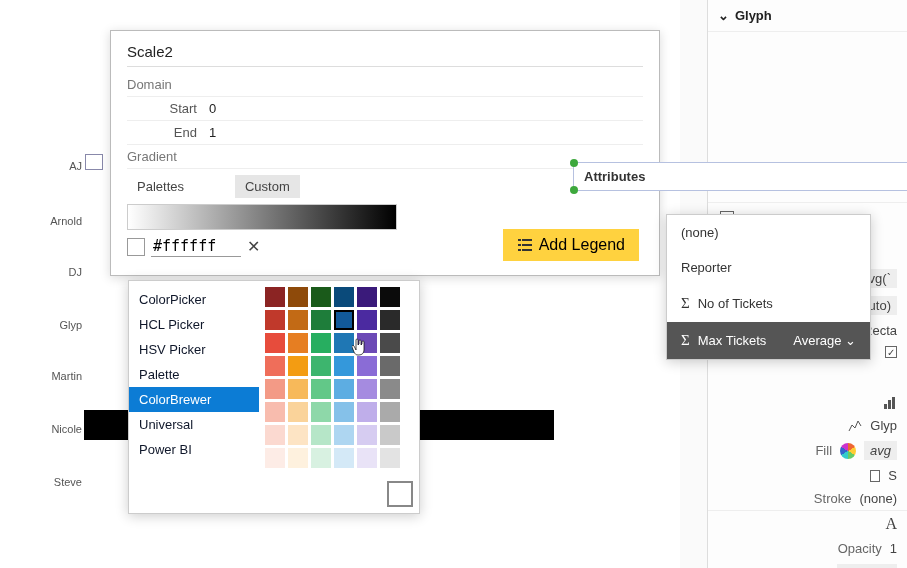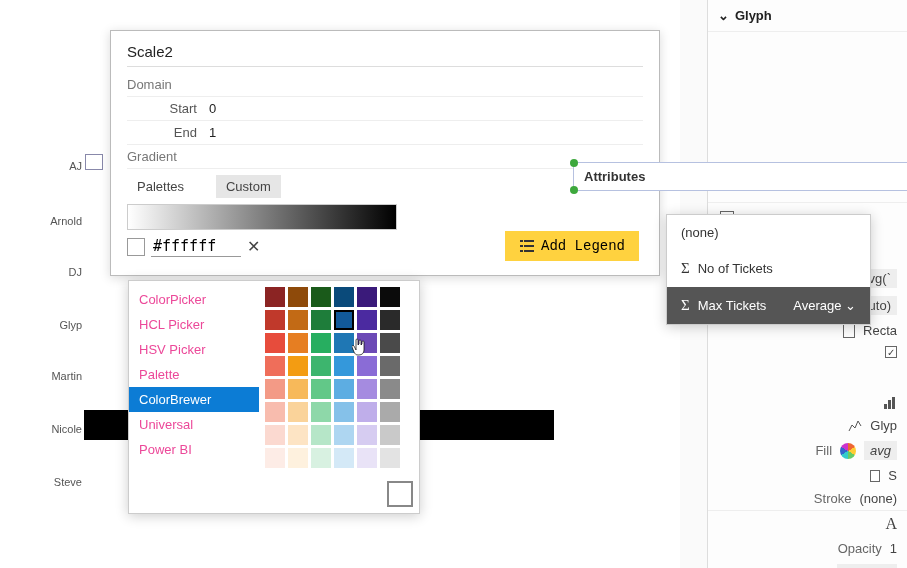--- a/index.html
+++ b/index.html
@@ -59,52 +59,51 @@
   }
   .scale-section {
     color:#777;
     font-size:13px;
     border-bottom:1px solid #eee;
     padding:4px 0;
   }
   .scale-row { display:flex; align-items:center; padding:4px 0; border-bottom:1px solid #eee; }
   .scale-row .lbl { width:70px; text-align:right; color:#555; margin-right:12px; }
   .scale-row .val { flex:1; color:#222; }
-  .tabs { display:flex; gap:2px; margin:6px 0; }
+  .tabs { display:flex; gap:21px; margin:6px 0; }
   .tab { padding:4px 10px; cursor:pointer; color:#444; }
   .tab.active { background:#e6e6e6;margin-left:20px; }
   .gradient-bar {
     height:26px; width:270px;
     background: linear-gradient(to right, #fff 0%, #000 100%);
     border:1px solid #ccc;
     margin:6px 0;
   }
   .hex-row { display:flex; align-items:center; gap:6px; }
   .hex-swatch { width:18px; height:18px; background:#fff; border:1px solid #999; }
   .hex-input { font-family: monospace; font-size:15px; border:none; border-bottom:1px solid #999; width:90px; }
   .clear-x { font-size:16px; cursor:pointer; color:#444; }
   .add-legend-btn {
     position:absolute; right:20px; bottom:14px;
     background:#ffd23f; border:none;
-    padding:7px 14px; font-size:14px;
+    padding:7px 14px; font-size:16px;
     display:flex; align-items:center; gap:6px;
     cursor:pointer;
-    font-family:Liberation Mono, monospace;
   }
   .add-legend-btn svg { width:16px; height:16px; }
 
   .picker-panel {
     position:absolute; left:128px; top:280px;
     width:292px; background:#fff;
     border:1px solid #ccc;
     box-shadow:0 2px 12px rgba(0,0,0,.2);
     display:flex;
   }
   .picker-list { width:130px; padding:6px 0; }
-  .picker-item { padding:5px 10px; cursor:pointer; color:#ec4899; }
+  .picker-item { padding:5px 10px; cursor:pointer; color:#0f172a; }
   .picker-item.highlight { background:#0c7cd5; color:#fff; }
   .picker-swatches { flex:1; padding:6px; display:flex; flex-direction:column; gap:3px; }
   .sw-row { display:flex; gap:3px; }
   .sw { width:20px; height:20px; cursor:pointer; }
   .sw.active { outline:2px solid #000; outline-offset:-2px; }
   .final-sw { width:26px; height:26px; border:2px solid #888; margin-top:10px; align-self:flex-end; background:#fff; }
   .cursor-hand {
     position:absolute; width:16px; height:18px;
     pointer-events:none;
   }
@@ -360,20 +359,21 @@
   </div>
   <div class="a-row">
     <span class="lbl">Visibility</span>
     <span class="badge">Conditio</span>
   </div>
 
 </div>
 
 <div class="field-popup">
   <div class="fp-item">(none)</div>
+  <div class="fp-item">Reporter</div>
   <div class="fp-item">
     <span class="sigma">Σ</span>
     <span>No of Tickets</span>
   </div>
   <div class="fp-item dark">
     <span class="sigma">Σ</span>
     <span>Max Tickets</span>
     <span class="chev"><span>Average</span> ⌄</span>
   </div>
 </div>

